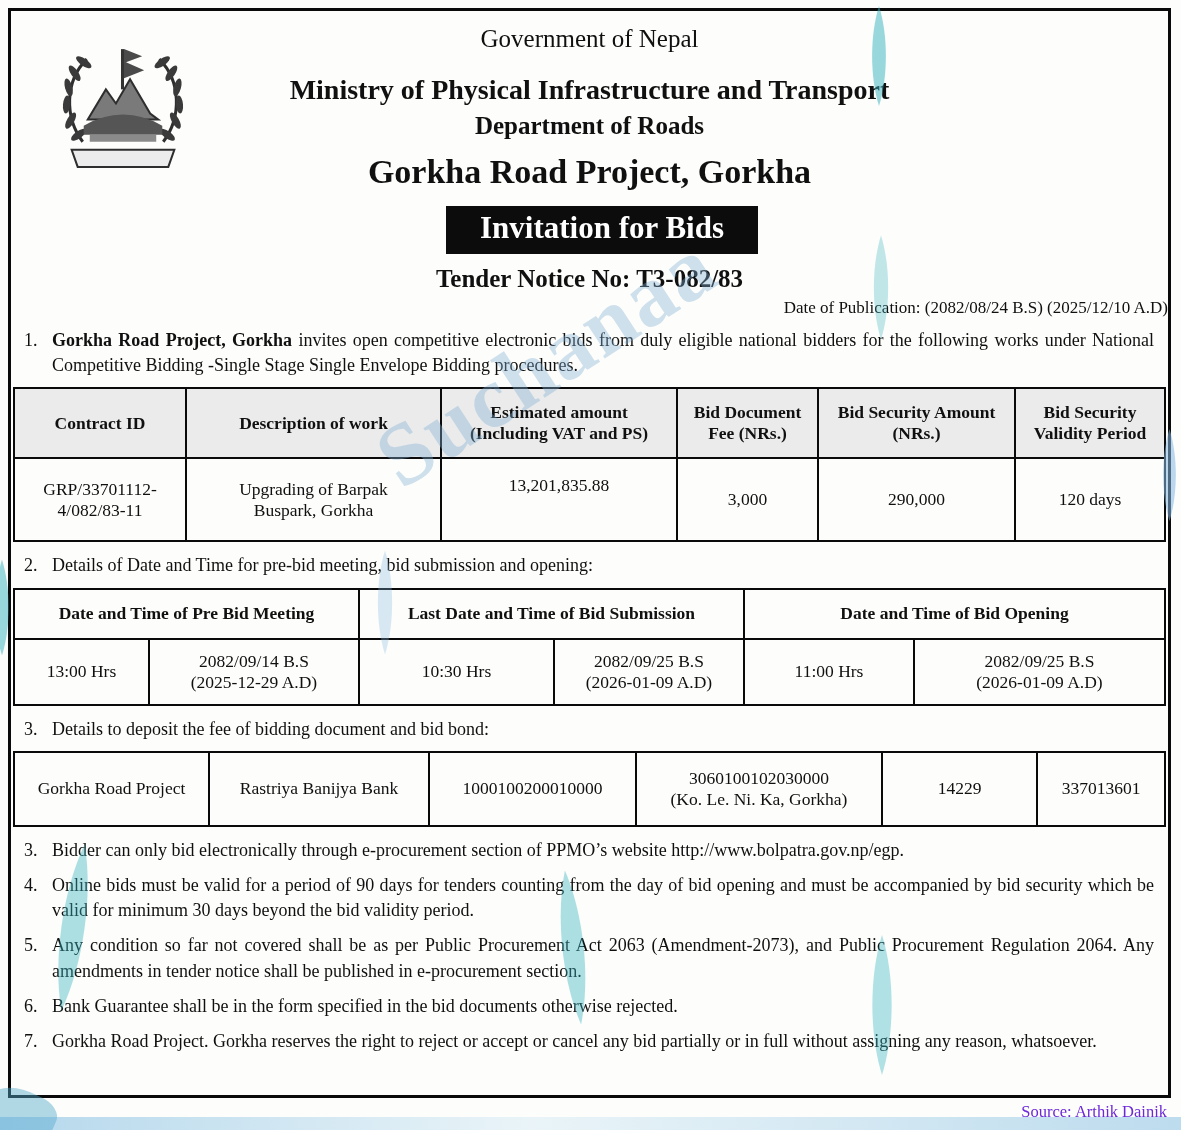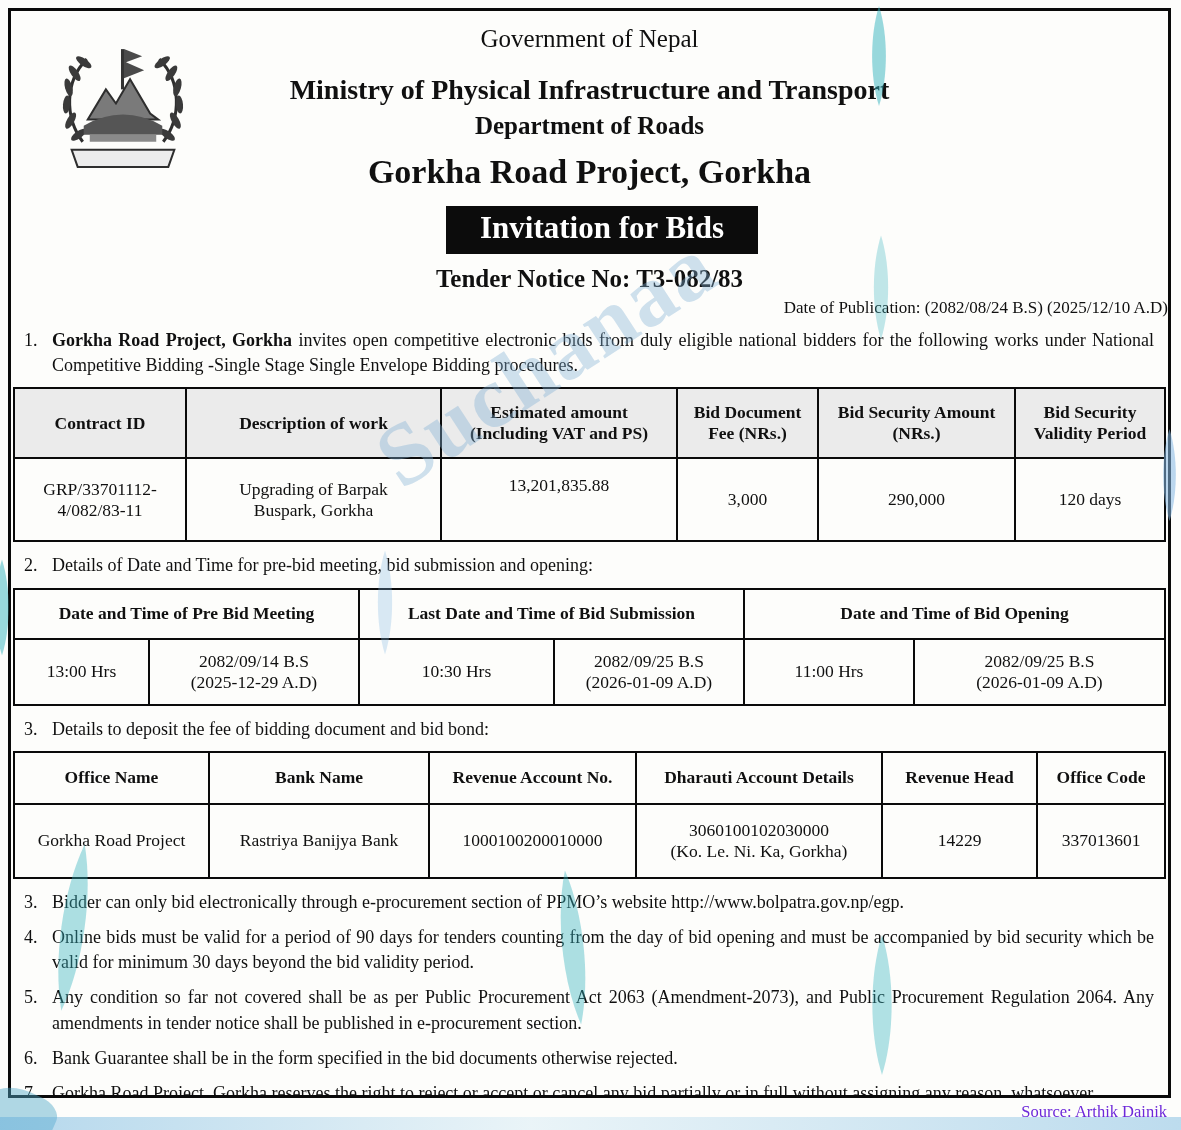--- a/index.html
+++ b/index.html
@@ -196,28 +196,20 @@
   <table class="deposit">
     <colgroup>
       <col style="width:195px">
         <col style="width:220px">
         <col style="width:207px">
       <col style="width:246px">
         <col style="width:155px">
         <col style="width:128px">
     </colgroup>
     <tbody>
-        <tr>
-      <th>Office Name</th>
-      <th>Bank Name</th>
-      <th>Revenue Account No.</th>
-      <th>Dharauti Account Details</th>
-      <th>Revenue Head</th>
-      <th>Office Code</th>
-    </tr>
     <tr>
       <td>Gorkha Road Project</td>
       <td>Rastriya Banijya Bank</td>
       <td>1000100200010000</td>
       <td>3060100102030000
 (Ko. Le. Ni. Ka, Gorkha)</td>
       <td>14229</td>
       <td>337013601</td>
     </tr>
   </tbody>

